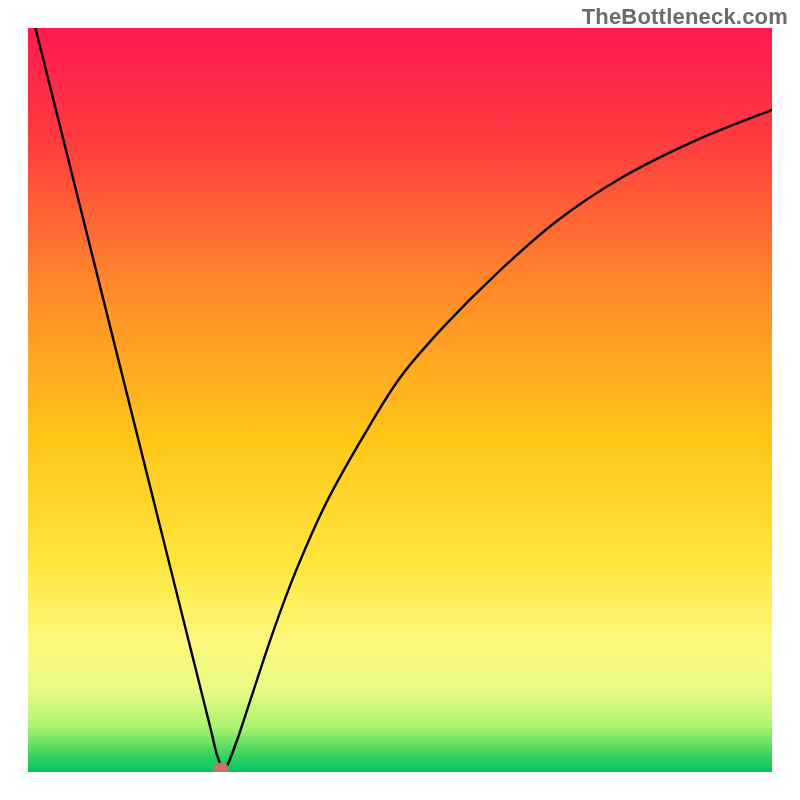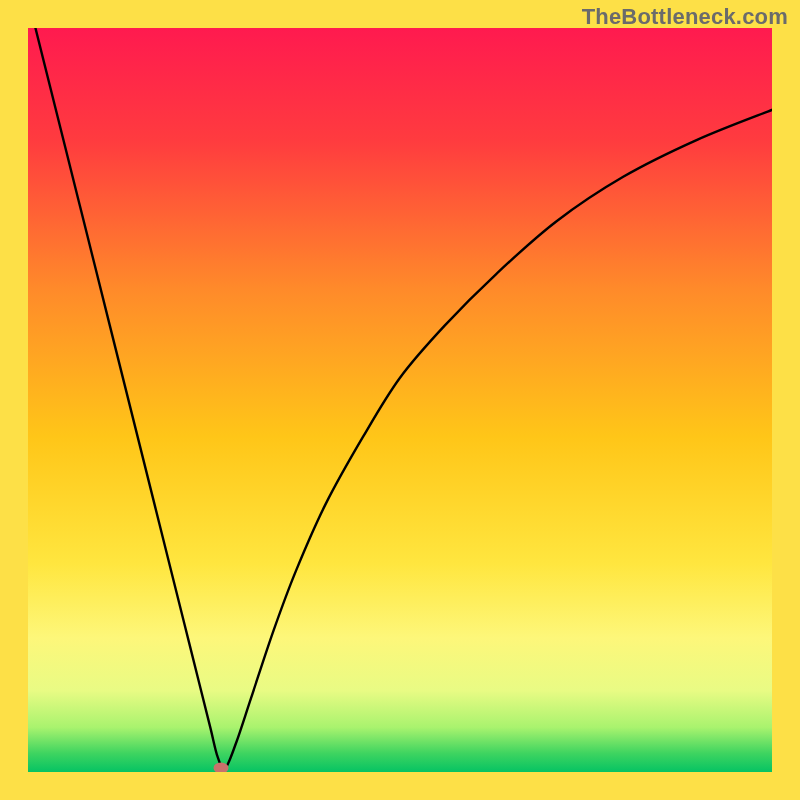--- a/index.html
+++ b/index.html
@@ -10,21 +10,21 @@
     background: #000;
     overflow: hidden;
     font-family: Arial, Helvetica, sans-serif;
   }
   .frame {
     position: absolute;
     left: 0;
     top: 0;
     width: 800px;
     height: 800px;
-    background: #fde047;
+    background: #ffffff;
     text-align: center;
   }
   .plot-area {
     position: absolute;
     left: 28px;
     top: 28px;
     width: 744px;
     height: 744px;
     overflow: hidden;
   }

